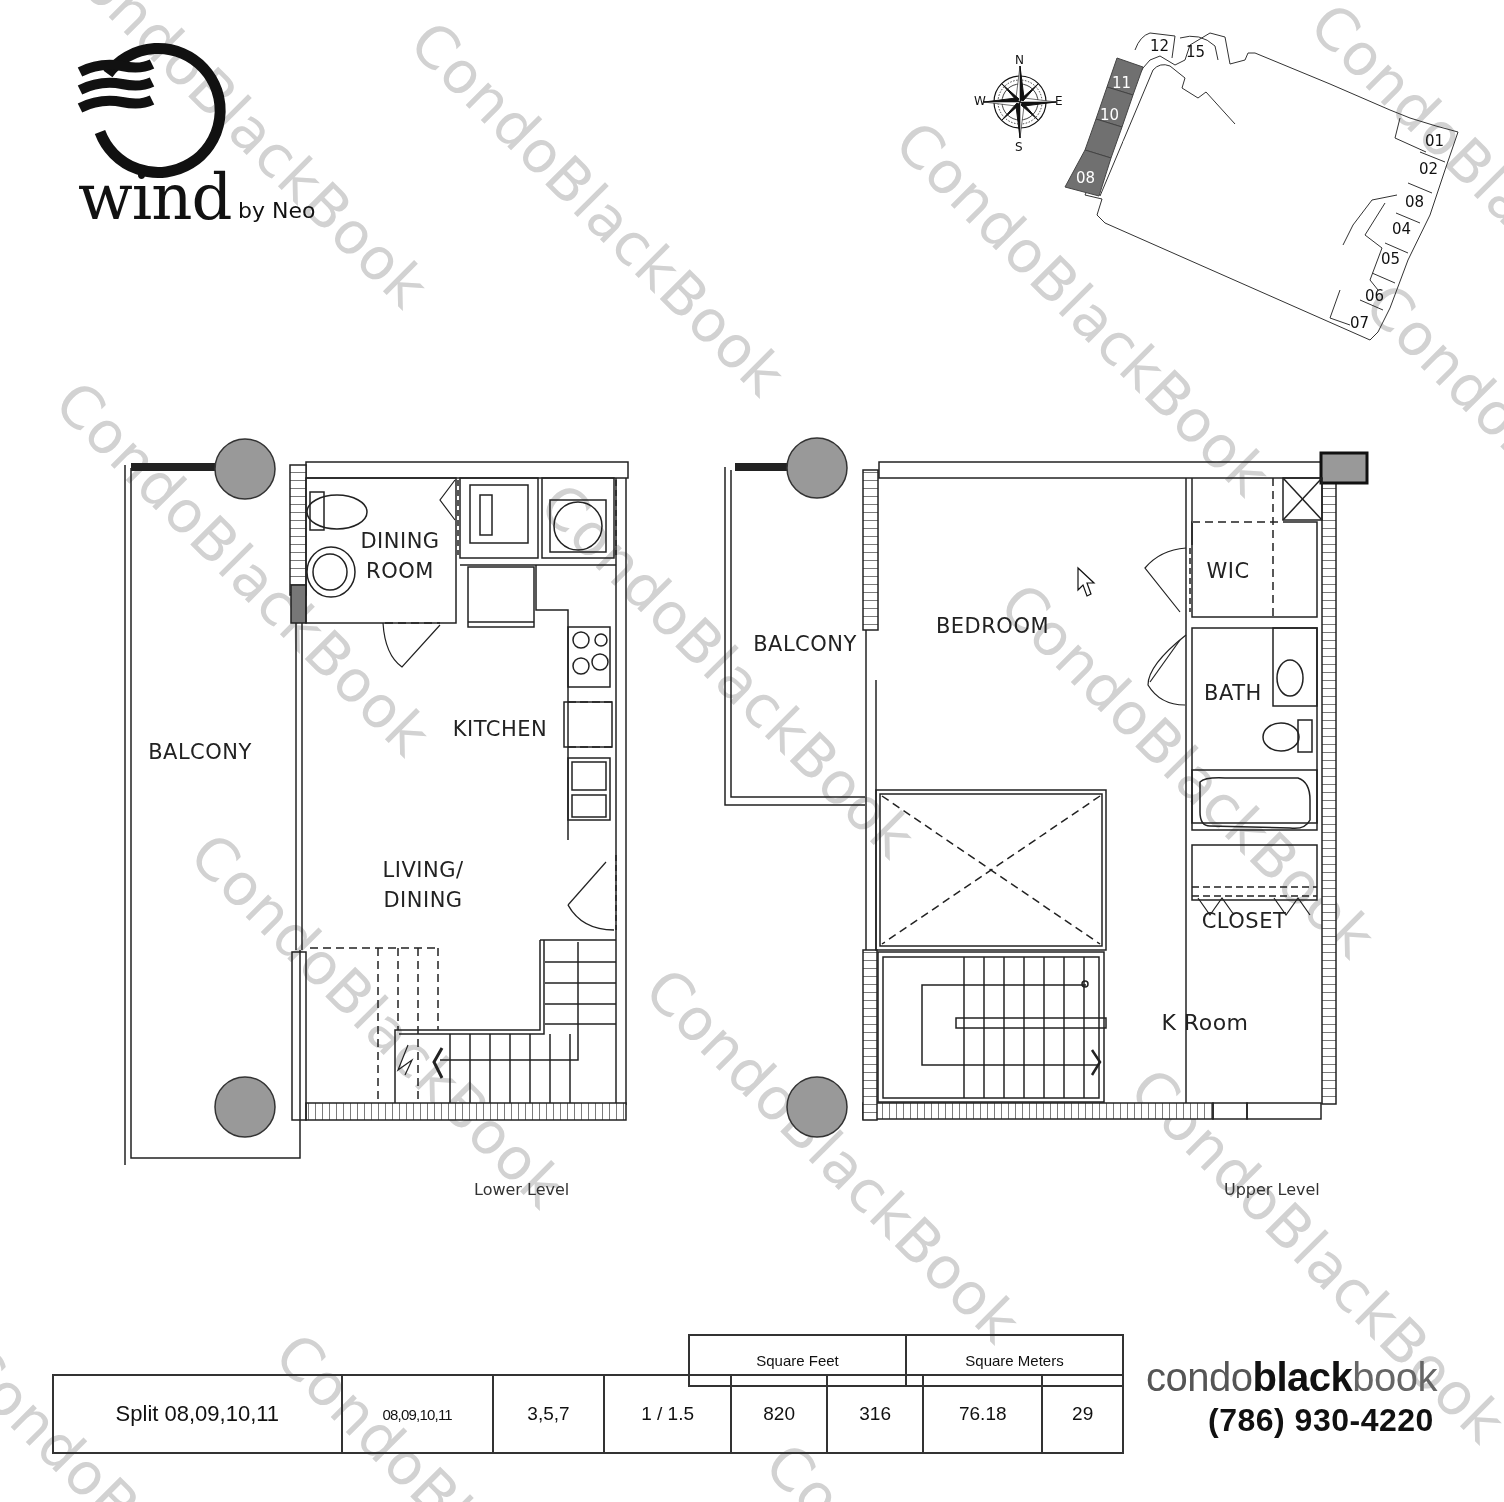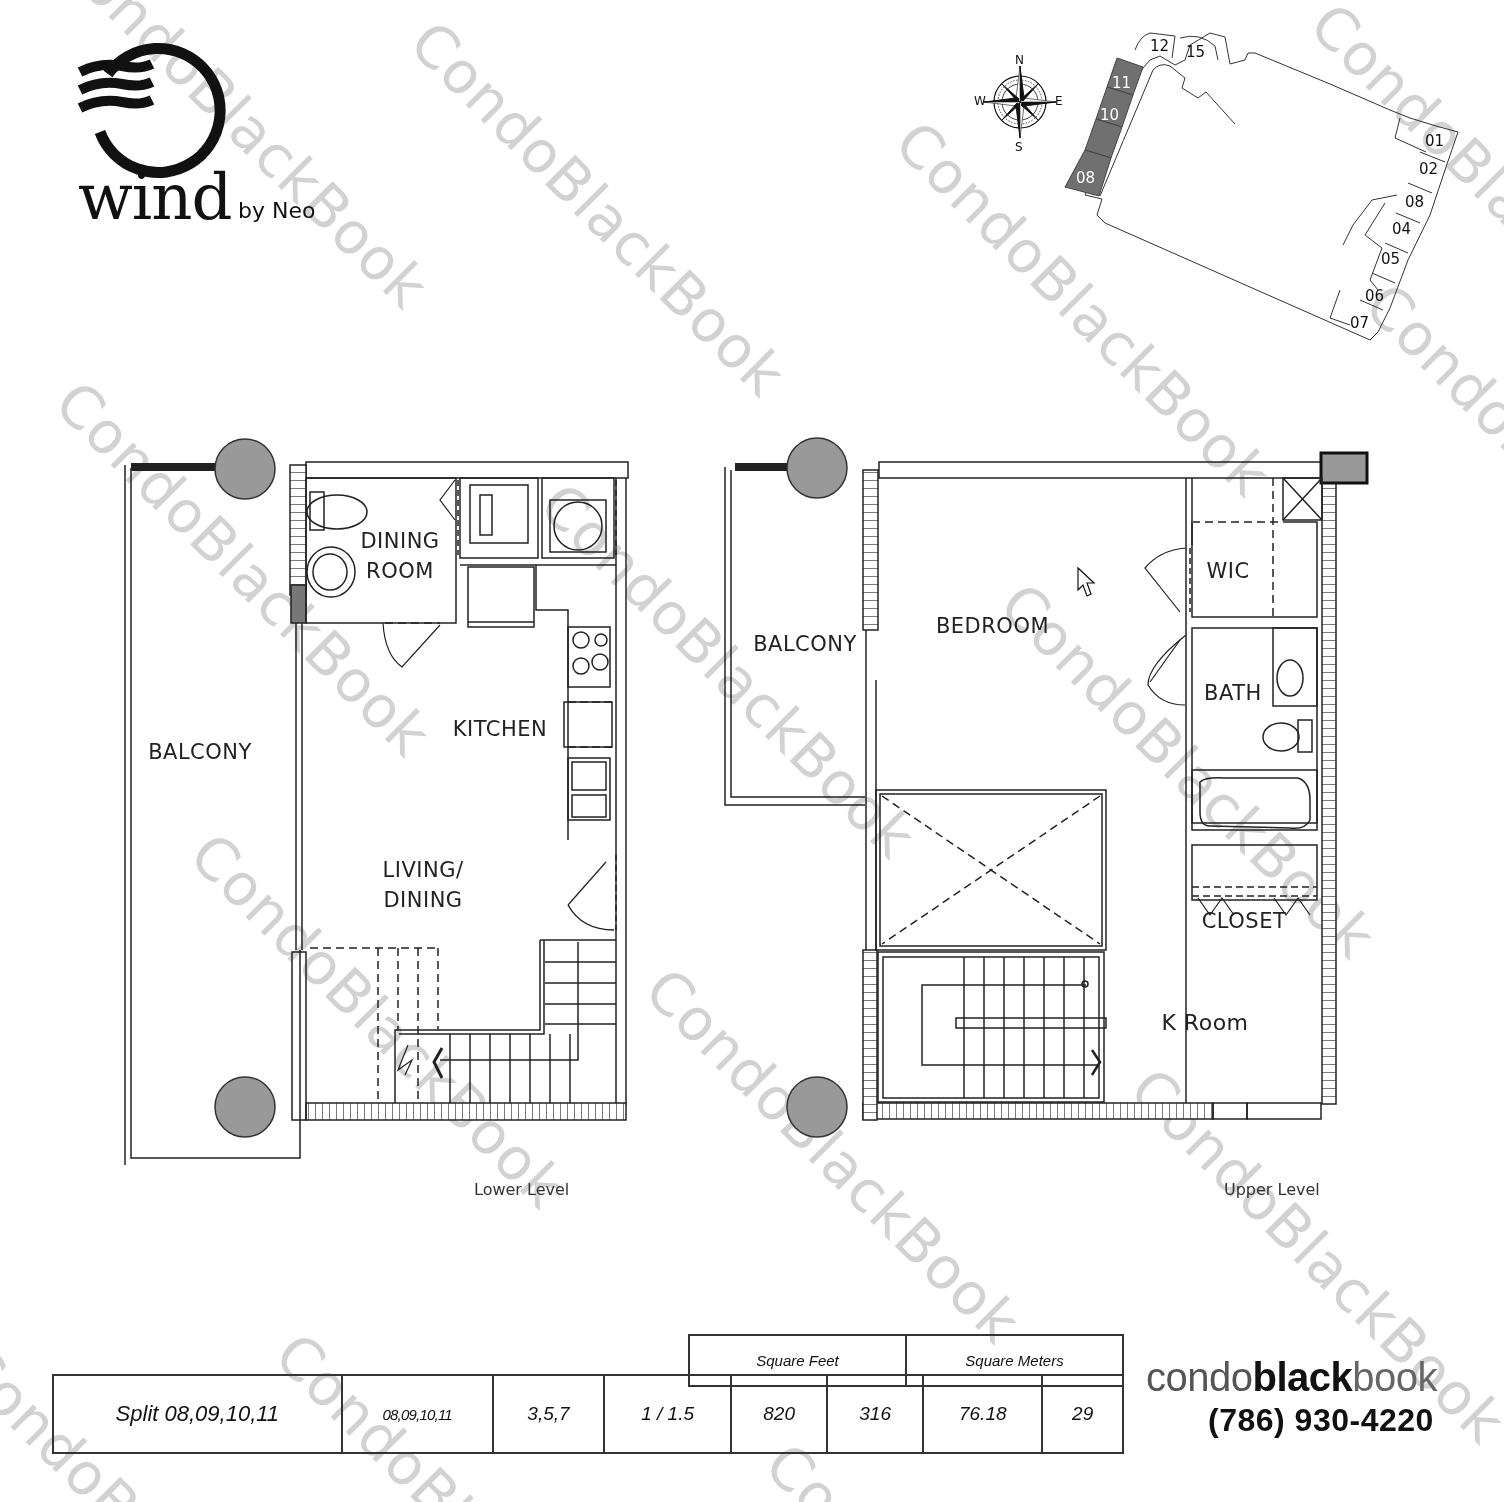--- a/index.html
+++ b/index.html
@@ -14,21 +14,21 @@
   .level { position:absolute; font-family:"DejaVu Sans", sans-serif; font-size:16px; color:#333; z-index:3; }
   .logo-wind { position:absolute; left:78px; top:160px; font-family:"DejaVu Serif", serif;
                font-size:64px; letter-spacing:-1px; color:#111; z-index:3; }
   .logo-by { position:absolute; left:238px; top:198px; font-family:"DejaVu Sans", sans-serif;
              font-size:22px; color:#111; z-index:3; }
   .unit-lbl { position:absolute; font-family:"DejaVu Sans", sans-serif; font-size:15px; color:#111; z-index:4; }
   .unit-lbl.hl { color:#ffffff; }
   .compass-lbl { position:absolute; font-family:"DejaVu Sans", sans-serif; font-size:12px; color:#111; z-index:4; }
   table.spec { position:absolute; border-collapse:collapse; z-index:3;
                font-family:"Liberation Sans", sans-serif; color:#111; }
-  table.spec td { border:2px solid #333; text-align:center; padding:16px;font-style:italic; }
+  table.spec td { border:2px solid #333; text-align:center; padding:16px; }
   .brand { position:absolute; left:1146px; top:1355px; font-family:"Liberation Sans", sans-serif;
            font-size:40px; letter-spacing:-0.5px; z-index:3; white-space:nowrap; }
   .brand .light { color:#555; font-weight:normal; }
   .brand .dark { color:#111; font-weight:bold; }
   .brand .grey { color:#666; font-weight:normal; }
   .phone { position:absolute; left:1208px; top:1402px; font-family:"Liberation Sans", sans-serif;
            font-size:32px; font-weight:bold; color:#111; z-index:3; letter-spacing:0.5px; }
 </style>
 </head>
 <body>

